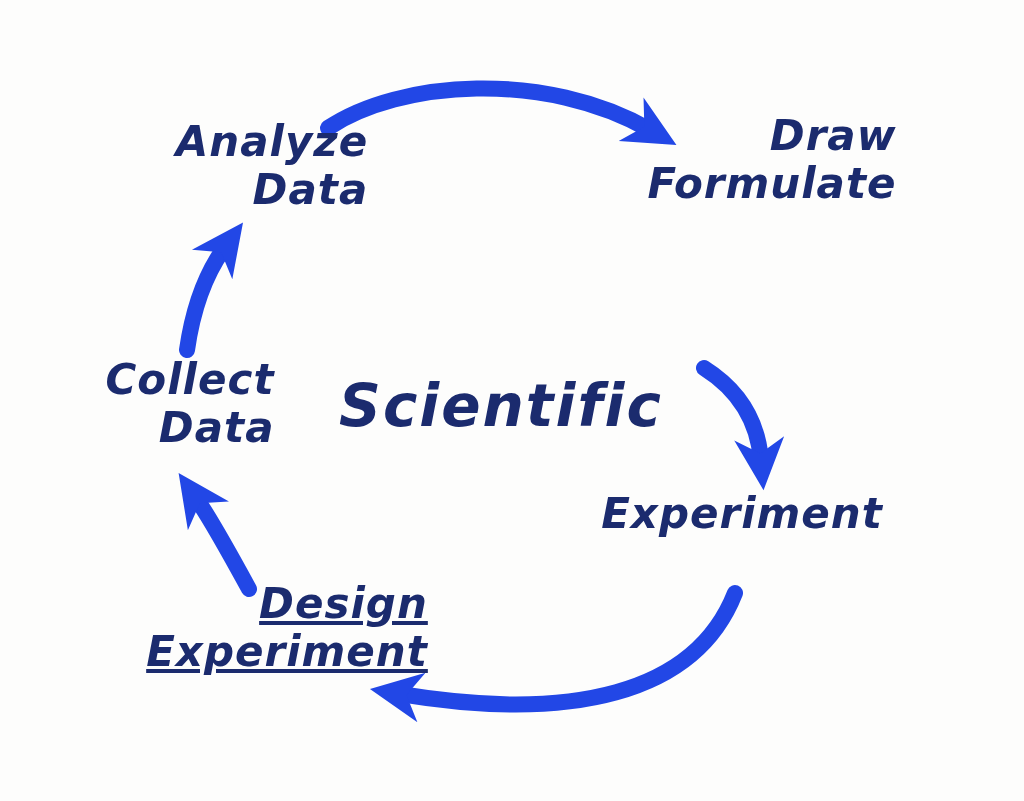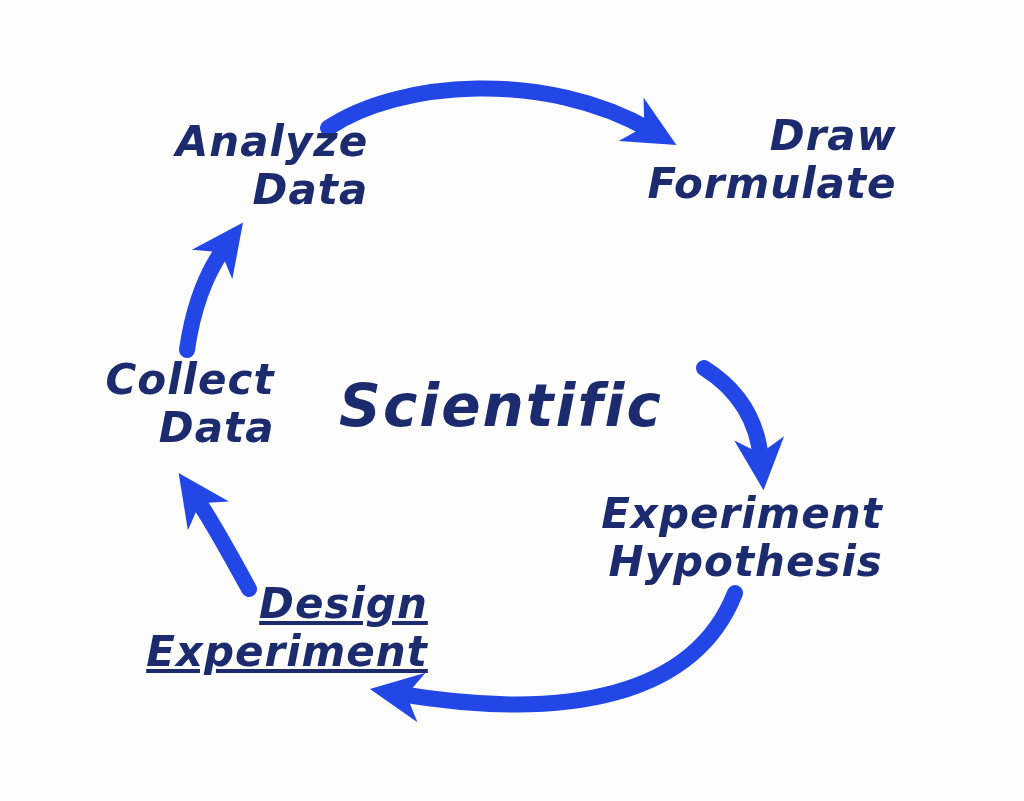--- a/index.html
+++ b/index.html
@@ -86,21 +86,20 @@
   <div class="node" style="left:772px; top:112px;">
     <div>Draw</div>
     <div>Formulate</div>
   </div>
 
   <div class="node" style="left:668px; top:266px;">
   </div>
 
   <div class="node" style="left:742px; top:490px;">
     <div>Experiment</div>
-    <div>Hypothesis</div>
   </div>
 
   <div class="node" style="left:190px; top:356px;">
     <div>Collect</div>
     <div>Data</div>
   </div>
 
   <div class="node" style="left:287px; top:580px;text-decoration:underline;">
     <div>Design</div>
     <div>Experiment</div>

